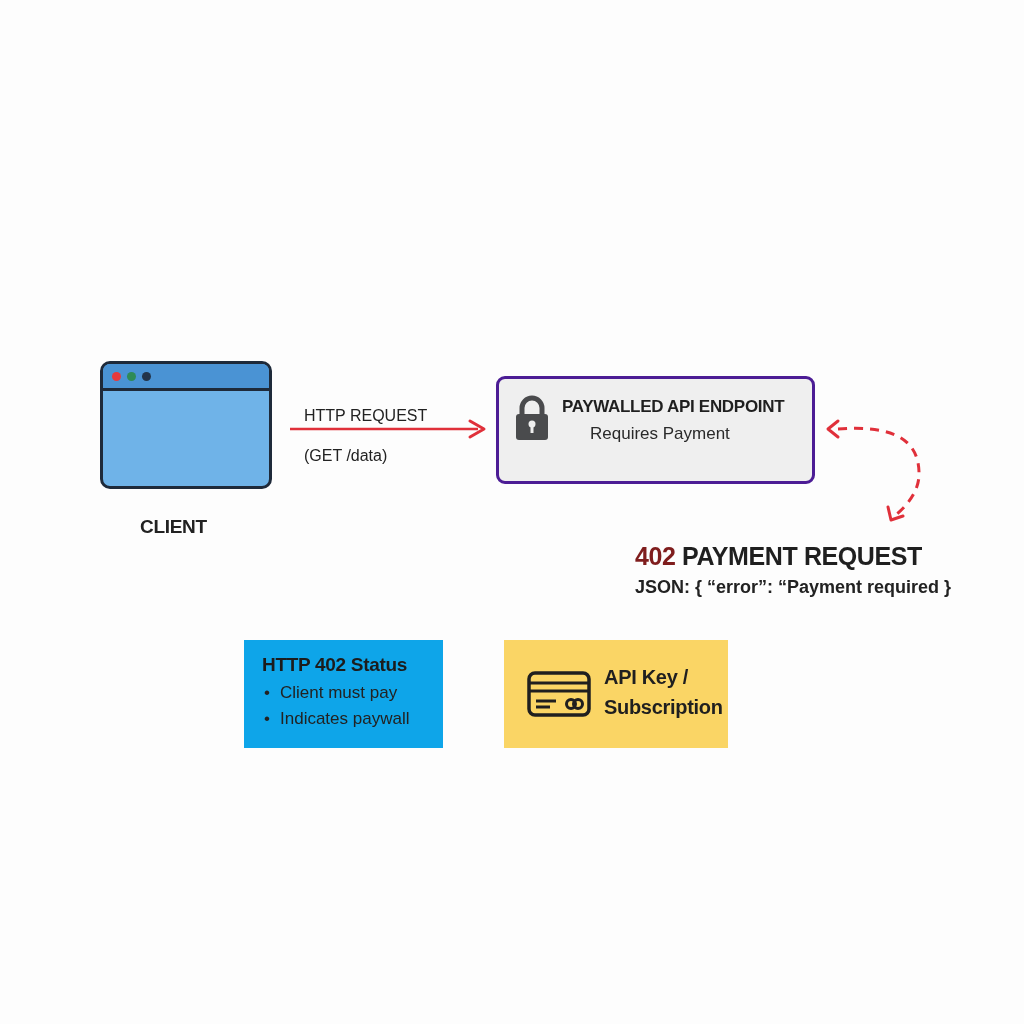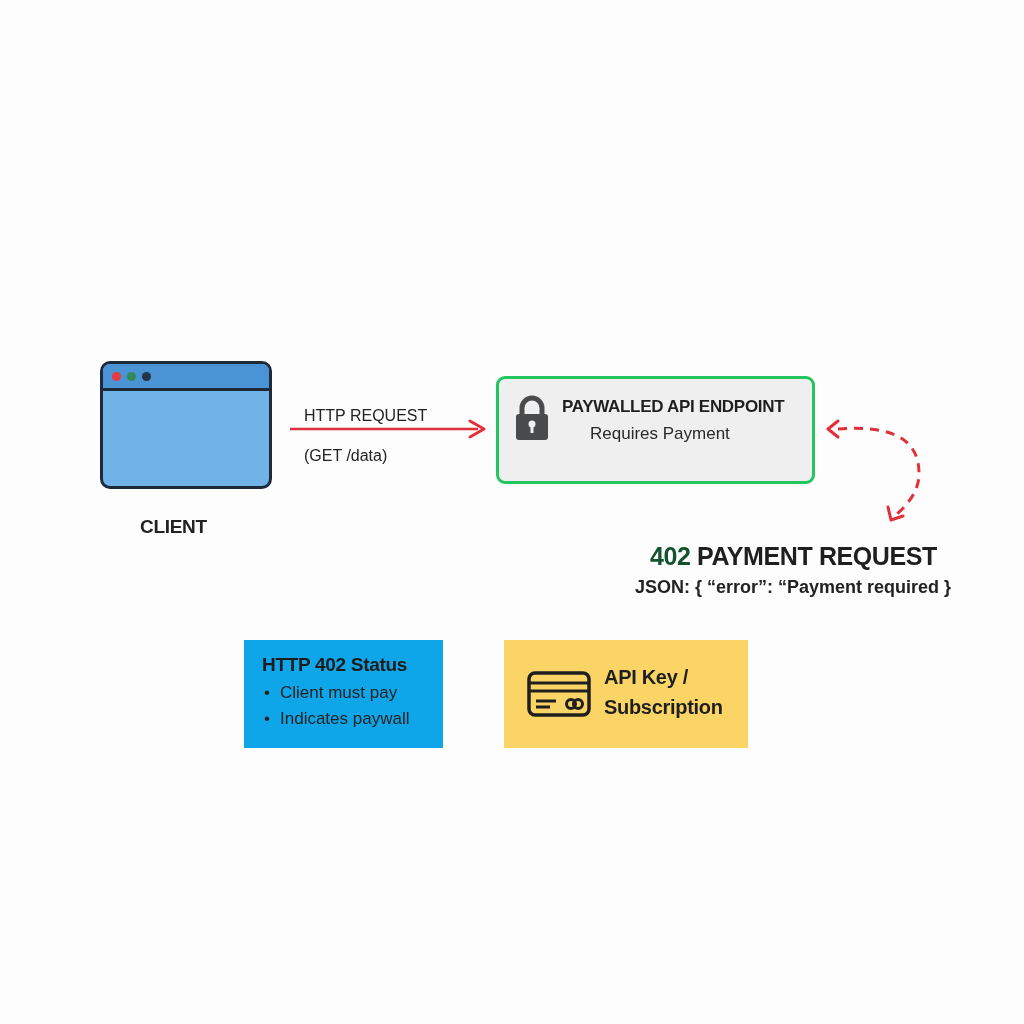--- a/index.html
+++ b/index.html
@@ -72,21 +72,21 @@
       height: 1024px;
       pointer-events: none;
     }
     
     .endpoint-box {
       position: absolute;
       left: 496px;
       top: 376px;
       width: 319px;
       height: 108px;
-      border: 3px solid #22c55e;
+      border: 3px solid #4c1d95;
       border-radius: 9px;
       background: #efefef;
       box-sizing: border-box;
     }
     .lock-icon {
       position: absolute;
       left: 14px;
       top: 16px;
       width: 38px;
       height: 46px;
@@ -112,21 +112,21 @@
     .resp-title {
       position: absolute;
       left: 635px;
       top: 542px;
       font-size: 25px;
       font-weight: bold;
       color: #1f1f1f;
       letter-spacing: -0.4px;
       white-space: nowrap;
     }
-    .resp-code { color: #14532d; margin-left: 15px; }
+    .resp-code { color: #7f1d1d; }
     .resp-json {
       position: absolute;
       left: 635px;
       top: 577px;
       font-size: 18px;
       color: #222;
       white-space: nowrap;
       font-weight: bold;
     }
     
@@ -160,21 +160,21 @@
     .card-blue li::before {
       content: "\2022";
       display: inline-block;
       width: 16px;
       padding-left: 2px;
     }
     .card-yellow {
       position: absolute;
       left: 504px;
       top: 640px;
-      width: 244px;
+      width: 224px;
       height: 108px;
       background: #fad565;
       box-sizing: border-box;
     }
     .card-icon {
       position: absolute;
       left: 22px;
       top: 30px;
       width: 66px;
       height: 48px;

